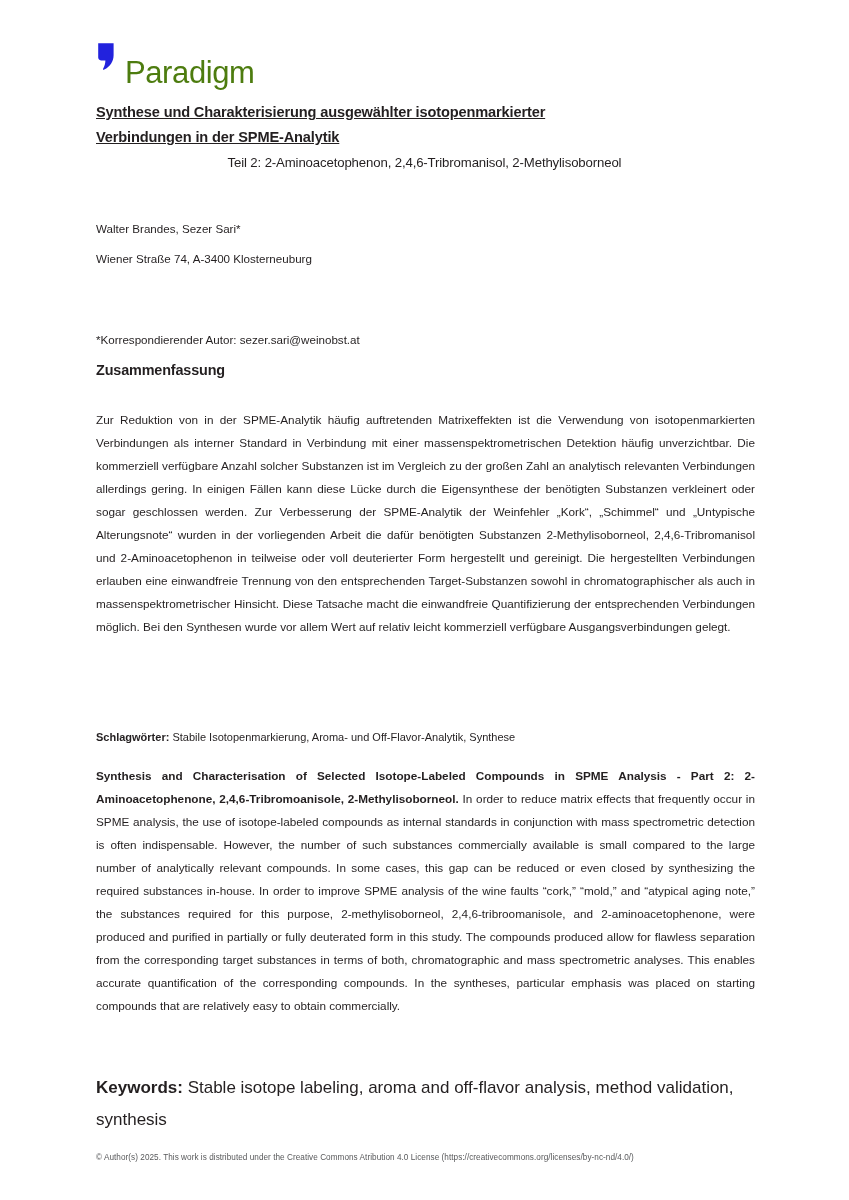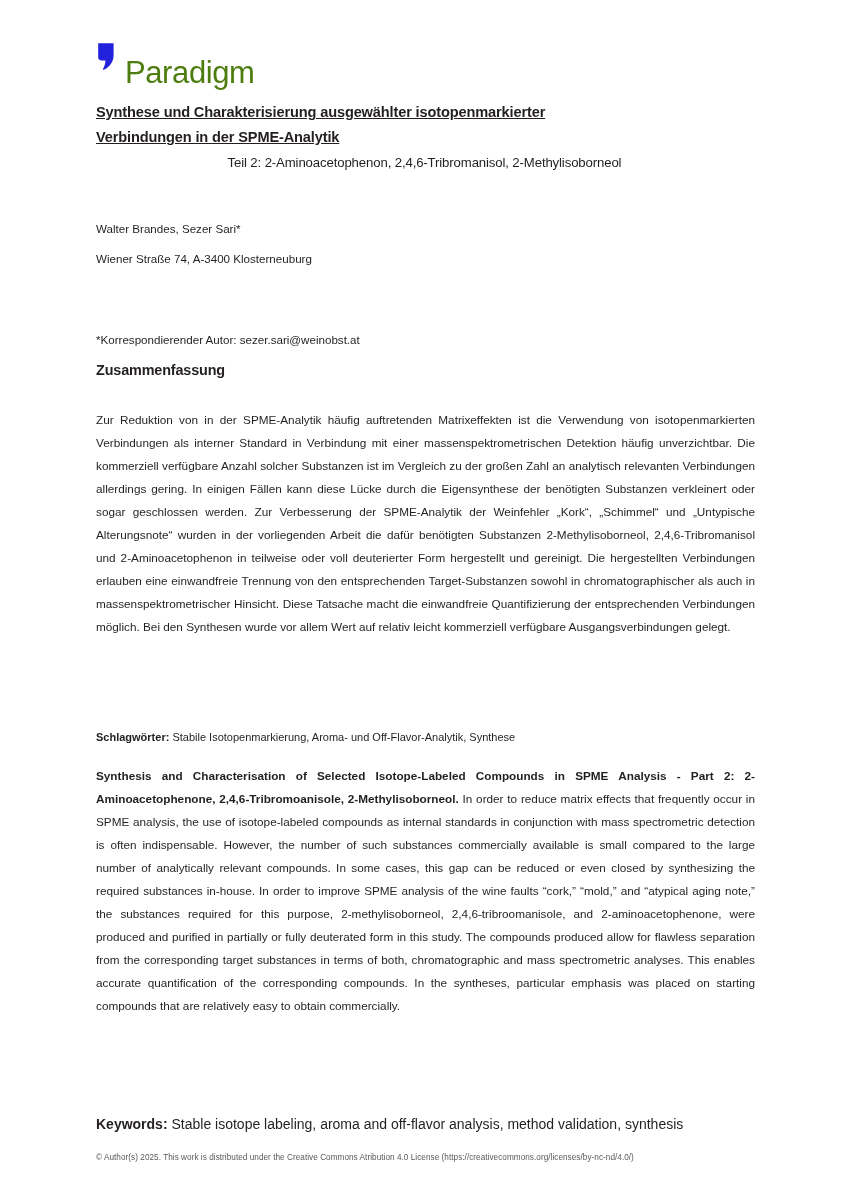--- a/index.html
+++ b/index.html
@@ -148,23 +148,22 @@
     right: 94px;
     font-size: 11.75px;
     line-height: 1.96;
     text-align: justify;
   }
   .keywords-en {
     position: absolute;
     top: 1072px;
     left: 96px;
     right: 94px;
-    font-size: 14px;
+    font-size: 17px;
     line-height: 1.9;
-    margin-top: 39px;
   }
   .abstract-en b, .keywords-de b, .keywords-en b { font-weight: bold; }
 
   
   .footer {
     position: absolute;
     left: 96px;
     right: 94px;
     top: 1152px;
     font-size: 8.2px;

